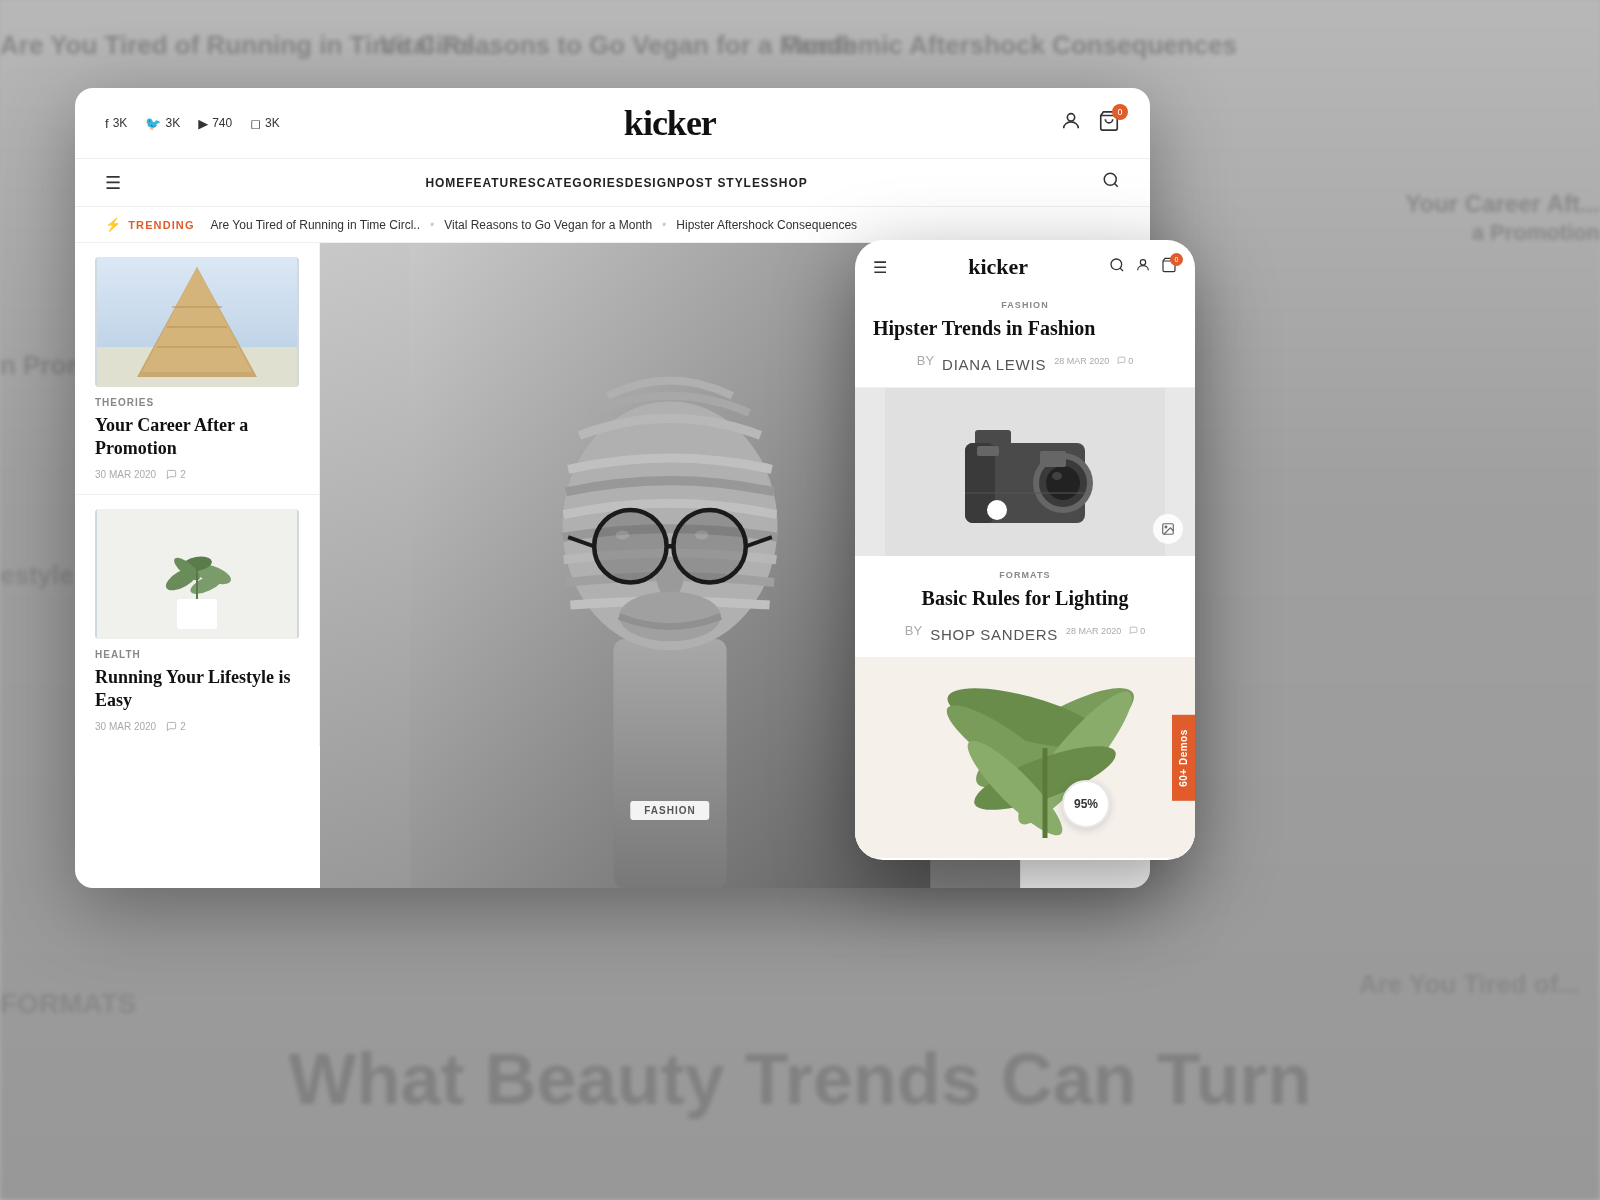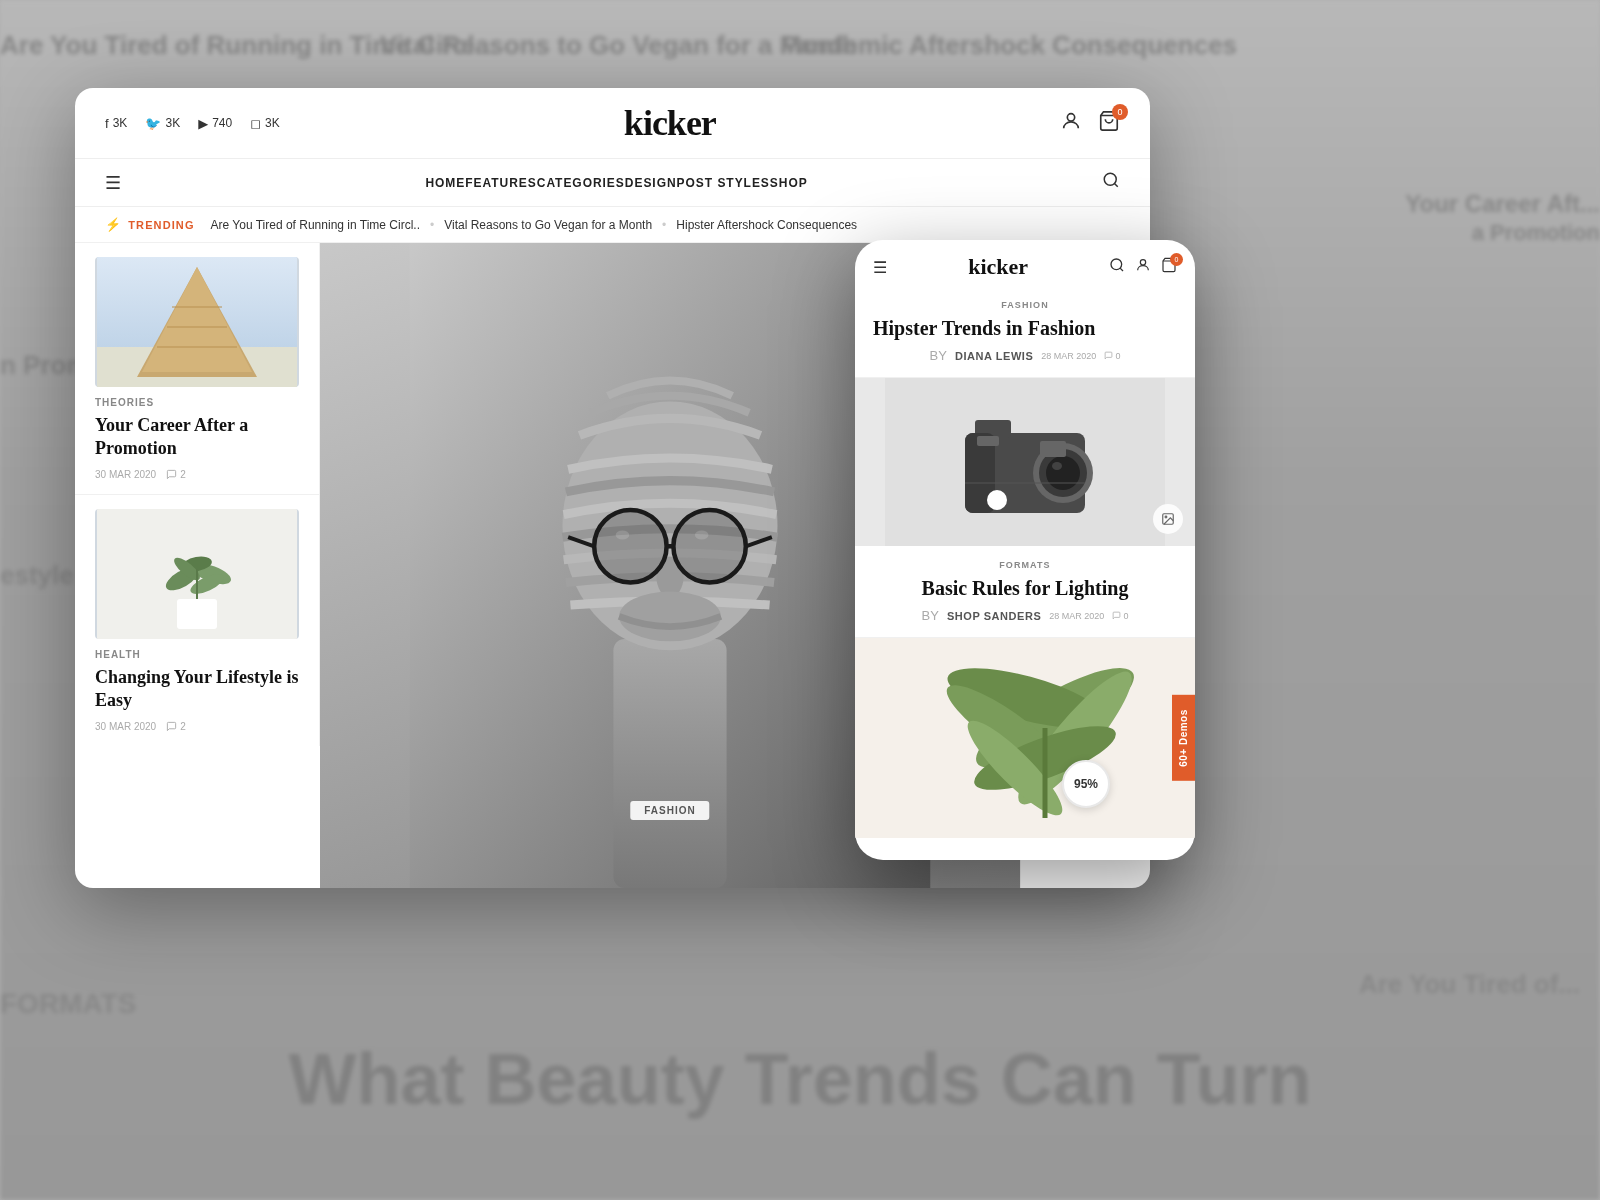--- a/index.html
+++ b/index.html
@@ -411,23 +411,24 @@
       justify-content: center;
       align-items: center;
       gap: 8px;
     }
     .mobile-by {
       color: #aaa;
       font-size: 13px;
     }
     .mobile-author {
       color: #555;
-      font-weight: 700;
-      font-size: 11px;
+      font-weight: 400;
+      font-size: 15px;
       letter-spacing: 0.05em;
+      margin-top: 8px;
     }
 
     
     .camera-section {
       background: #e8e8e8;
       height: 168px;
       display: flex;
       align-items: center;
       justify-content: center;
       position: relative;
@@ -684,21 +685,21 @@
             <ellipse cx="85" cy="70" rx="18" ry="8" fill="#6a8c5a" transform="rotate(-30 85 70)"></ellipse>
             <ellipse cx="115" cy="65" rx="20" ry="8" fill="#7a9c6a" transform="rotate(20 115 65)"></ellipse>
             <ellipse cx="100" cy="55" rx="15" ry="7" fill="#5a7c4a" transform="rotate(-10 100 55)"></ellipse>
             <ellipse cx="90" cy="60" rx="16" ry="6" fill="#6a8c5a" transform="rotate(40 90 60)"></ellipse>
             <ellipse cx="110" cy="75" rx="18" ry="7" fill="#7a9c6a" transform="rotate(-25 110 75)"></ellipse>
 
             <line x1="100" y1="90" x2="100" y2="60" stroke="#5a7a4a" stroke-width="2"></line>
           </svg>
         </div>
         <div class="article-category">HEALTH</div>
-        <div class="article-title">Changing Your Lifestyle is Easy</div>
+        <div class="article-title">Running Your Lifestyle is Easy</div>
         <div class="article-meta">
           <span>30 MAR 2020</span>
           <span class="article-meta-comment">
             <svg width="11" height="11" viewBox="0 0 24 24" fill="none" stroke="#aaa" stroke-width="2">
                 <path d="M21 15a2 2 0 01-2 2H7l-4 4V5a2 2 0 012-2h14a2 2 0 012 2z"></path>
               </svg>
             <span>2</span>
           </span>
         </div>
       </div>

